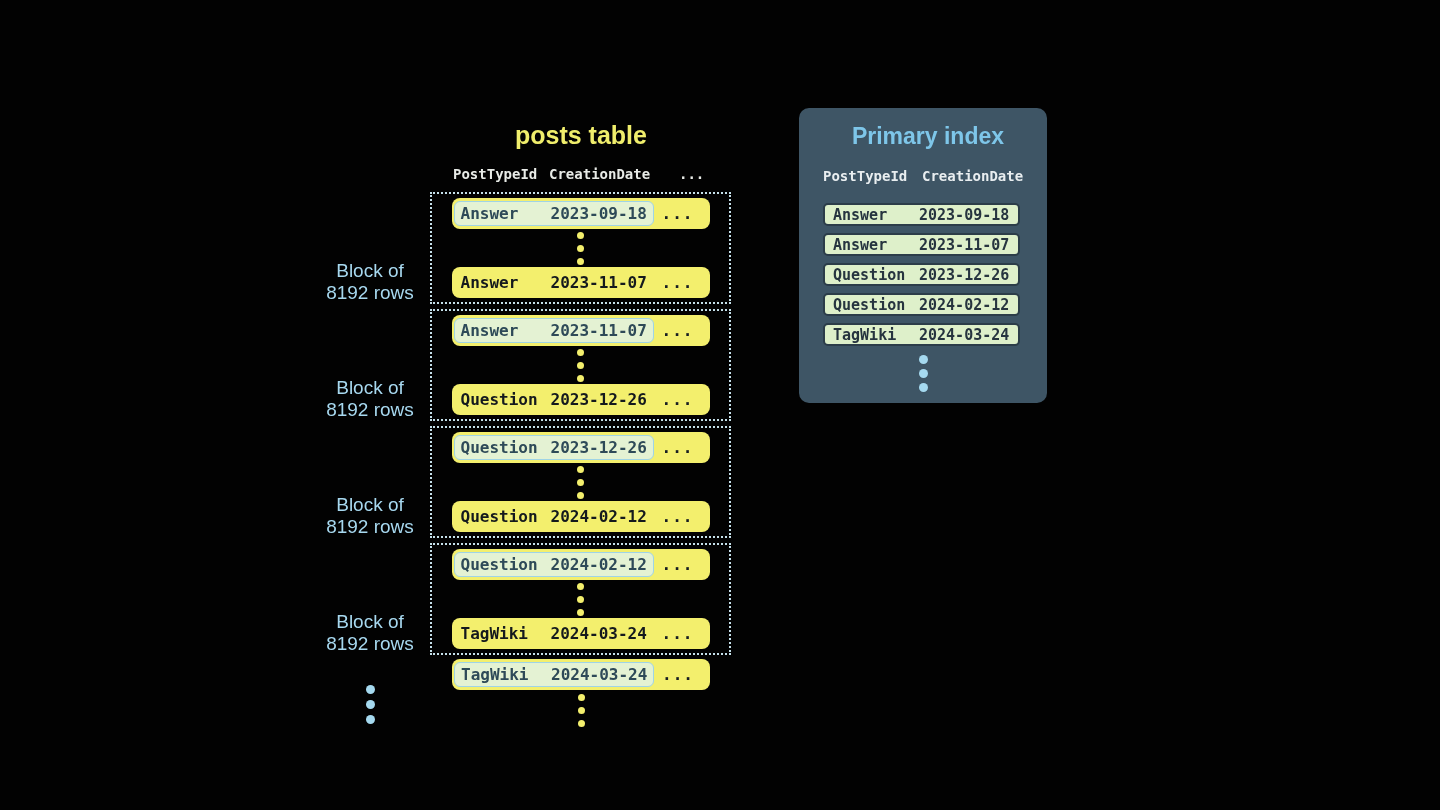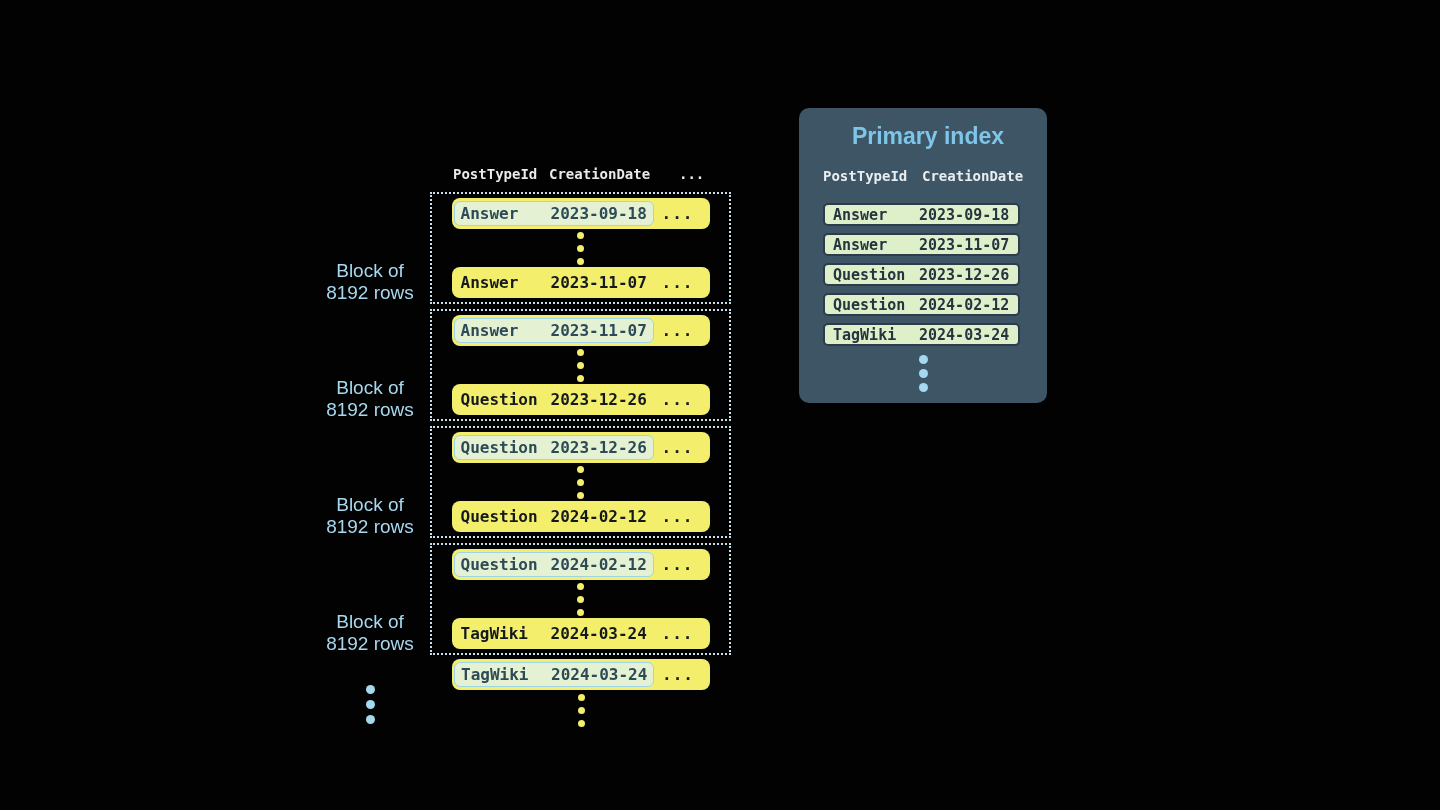--- a/index.html
+++ b/index.html
@@ -111,20 +111,21 @@
   }
   .pi-cell.type { width: 86px; }
   .pi-dots { position: absolute; top: 247px; left: 0; width: 100%; align-items: center; gap: 5px; }
   .pi-dots i { width: 8px; height: 8px; background: #a5d9ef; }
 </style>
 </head>
 <body>
 
 <div class="canvas">
 
+  <div class="pt-title">posts table</div>
   <div class="pt-header">
     <span class="h-type">PostTypeId</span>
     <span class="h-date">CreationDate</span>
     <span class="h-more">...</span>
   </div>
 
   <div class="block b1">
     <div class="prow">
       <span class="hlbox hl">
         <span class="cell type">Answer</span>

